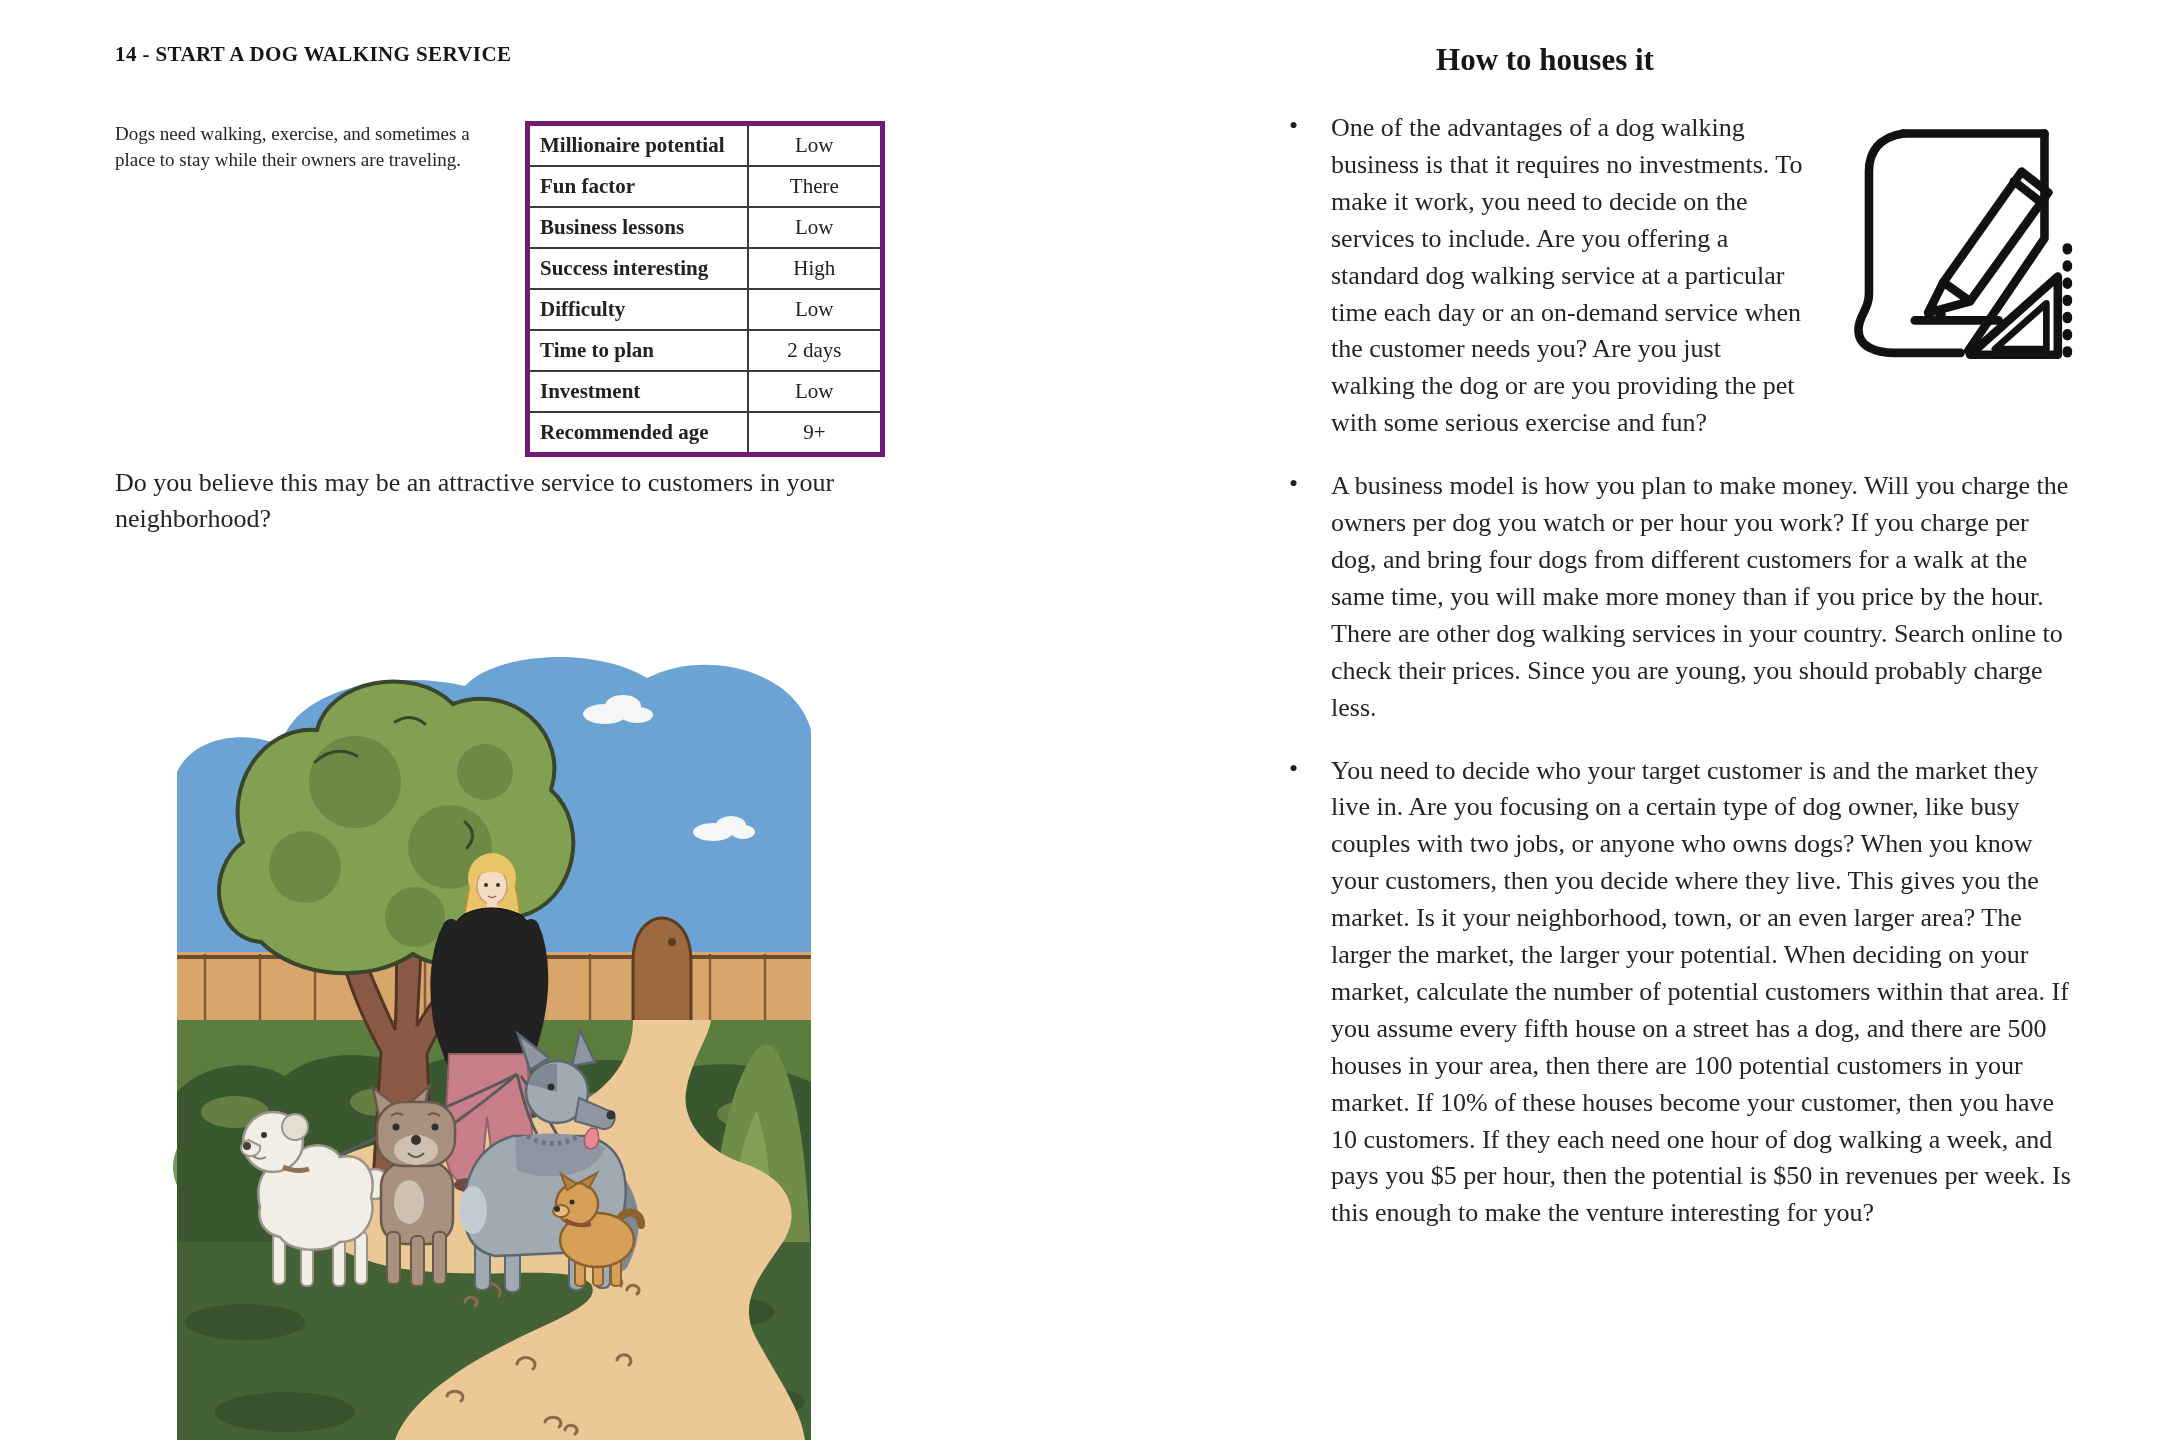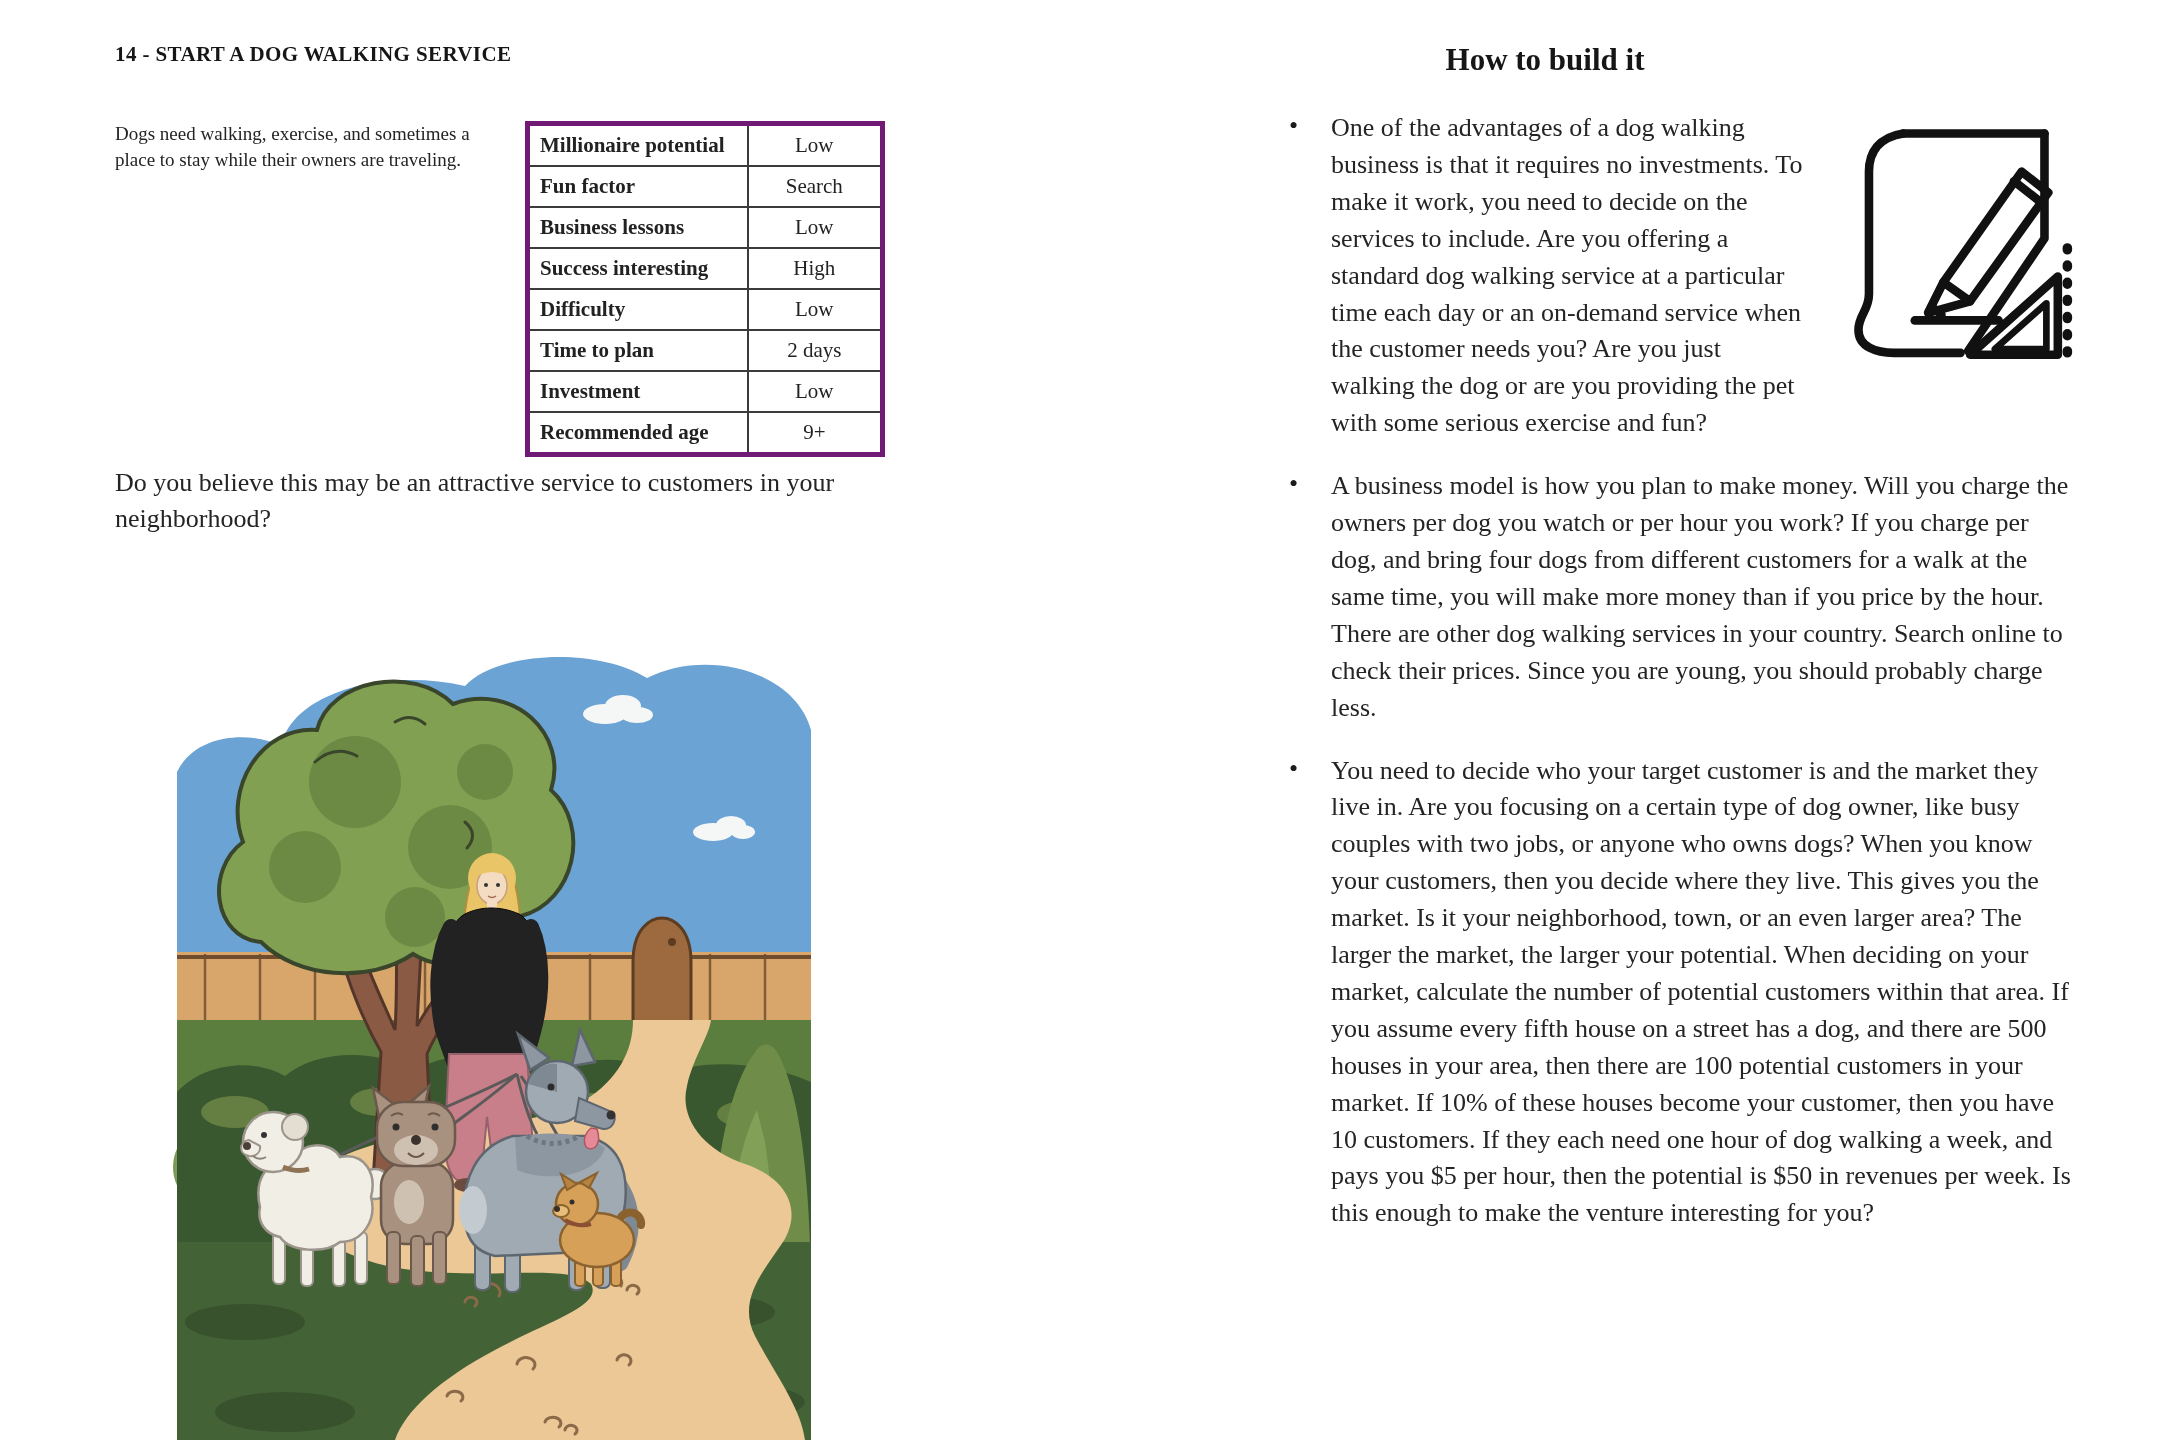--- a/index.html
+++ b/index.html
@@ -77,21 +77,21 @@
     </div>
 
     <table class="stats-table">
       <tbody>
         <tr>
           <td class="lbl">Millionaire potential</td>
           <td class="val">Low</td>
         </tr>
         <tr>
           <td class="lbl">Fun factor</td>
-          <td class="val">Search</td>
+          <td class="val">There</td>
         </tr>
         <tr>
           <td class="lbl">Business lessons</td>
           <td class="val">Low</td>
         </tr>
         <tr>
           <td class="lbl">Success interesting</td>
           <td class="val">High</td>
         </tr>
         <tr>
@@ -299,21 +299,21 @@
       <ellipse cx="396" cy="589" rx="8" ry="6" fill="#e8bd7c" stroke="#8a6230" stroke-width="2"></ellipse>
       <circle cx="392" cy="587" r="3" fill="#3a2e22"></circle>
       <circle cx="407" cy="580" r="2.5" fill="#2e2e2e"></circle>
       <path d="M400,598 q14,8 26,4" stroke="#8a4f35" stroke-width="4" fill="none"></path>
     </g>
   </svg>
 </div>
 
 <div class="right-page">
 
-  <h2 class="howto-heading">How to build it</h2>
+  <h2 class="howto-heading">How to houses it</h2>
 
   <ul class="bullet-list">
     <li class="bullet-item">
       <span class="marker">•</span>
       <span class="plan-icon-box">
         <svg viewBox="0 0 260 275" xmlns="http://www.w3.org/2000/svg">
           <g stroke="#111111" stroke-width="9" fill="none" stroke-linecap="round" stroke-linejoin="round">
 
             <path d="M80,30 C54,34 44,50 44,70 L44,198 C44,216 33,220 33,236 C33,254 52,260 70,260 L140,260"></path>
             <path d="M80,30 L228,30"></path>

